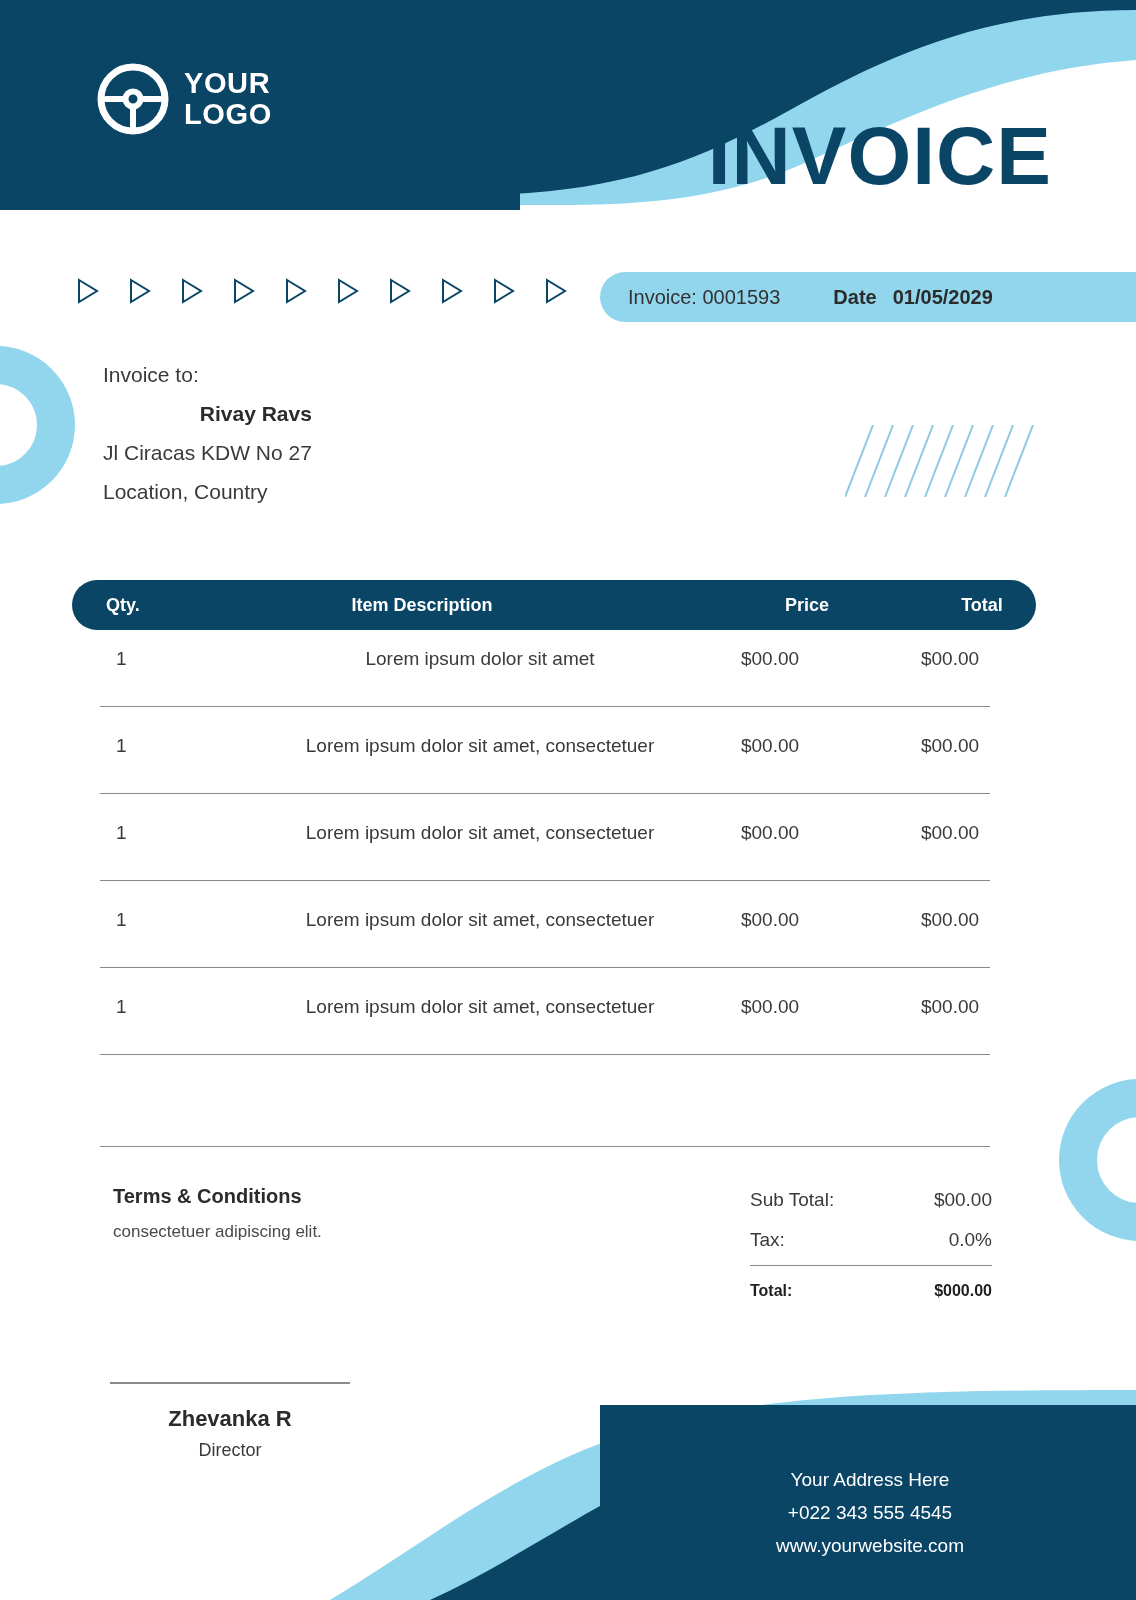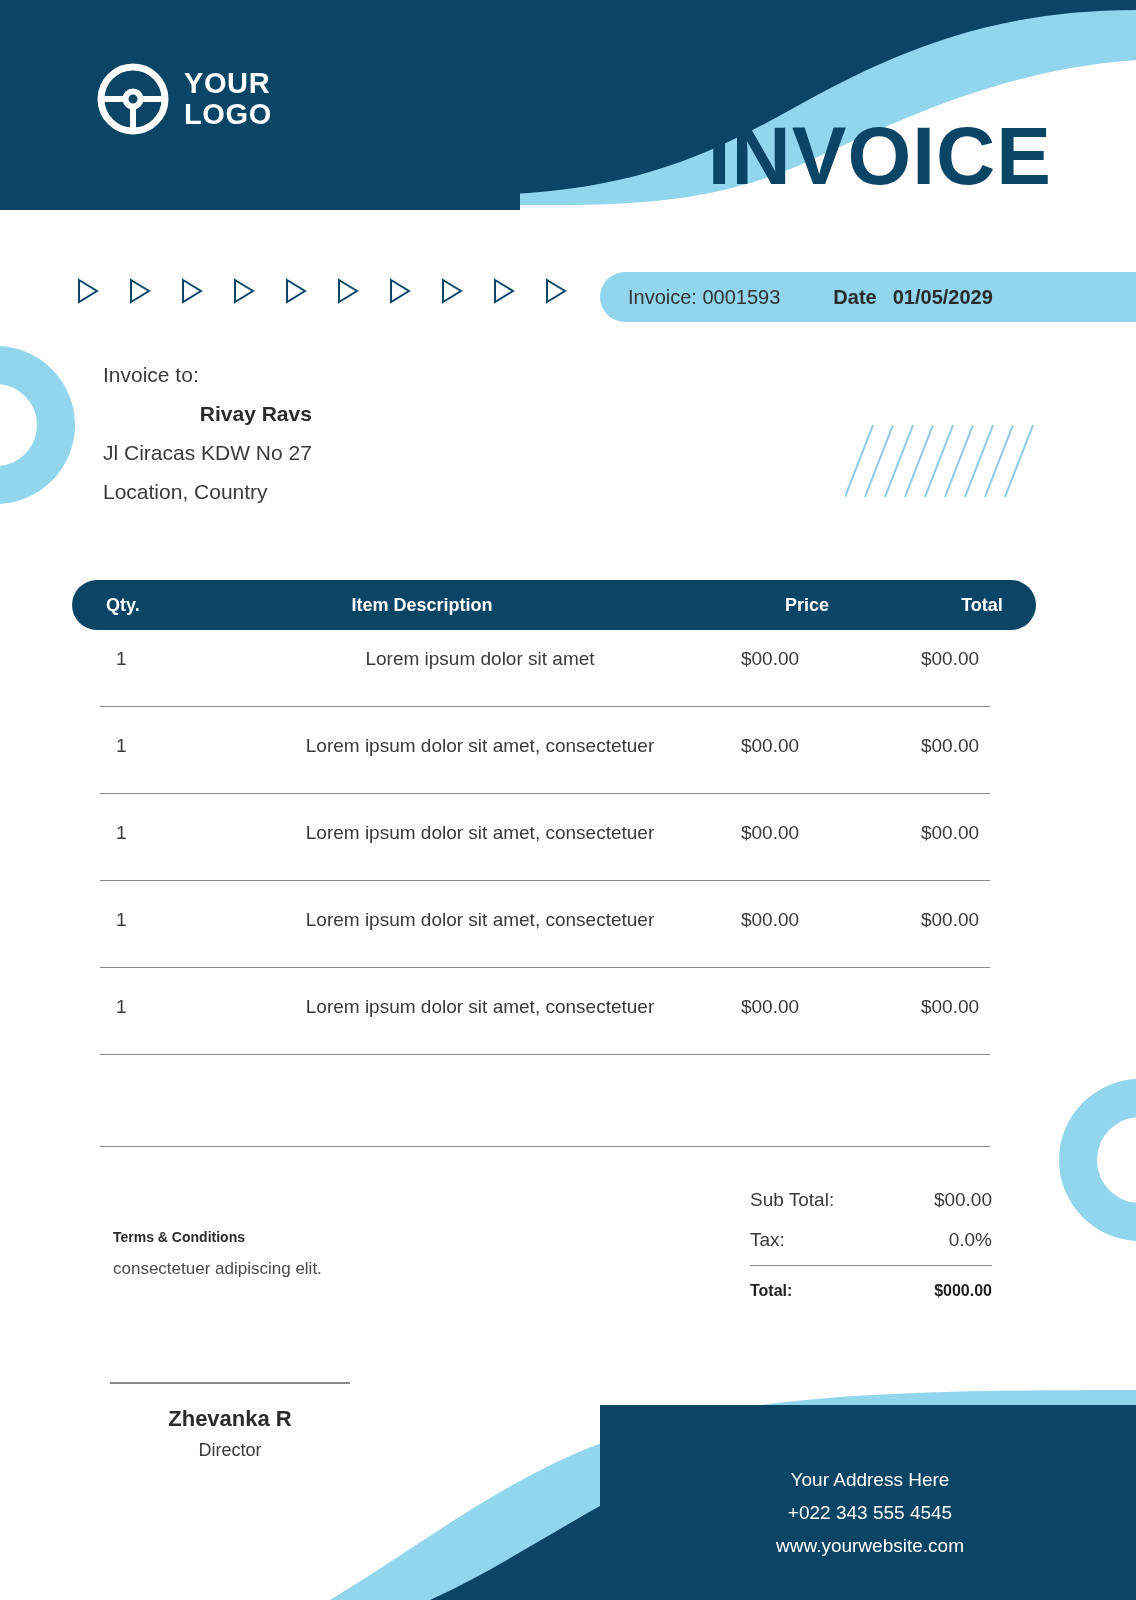--- a/index.html
+++ b/index.html
@@ -166,21 +166,21 @@
     border-bottom: 1.5px solid #8a8a8a;
   }
 
   
   .terms {
     position: absolute;
     top: 1185px;
     left: 113px;
     width: 480px;
   }
-  .terms-title { font-size: 14px; font-weight: bold; color: #2b2b2b; margin-bottom: 12px; margin-top: 44px; }
+  .terms-title { font-size: 20px; font-weight: bold; color: #2b2b2b; margin-bottom: 12px; }
   .terms-body { font-size: 17px; color: #4a4a4a; line-height: 24px; }
 
   
   .totals {
     position: absolute;
     top: 1185px;
     left: 750px;
     width: 242px;
   }
   .tot-row {

